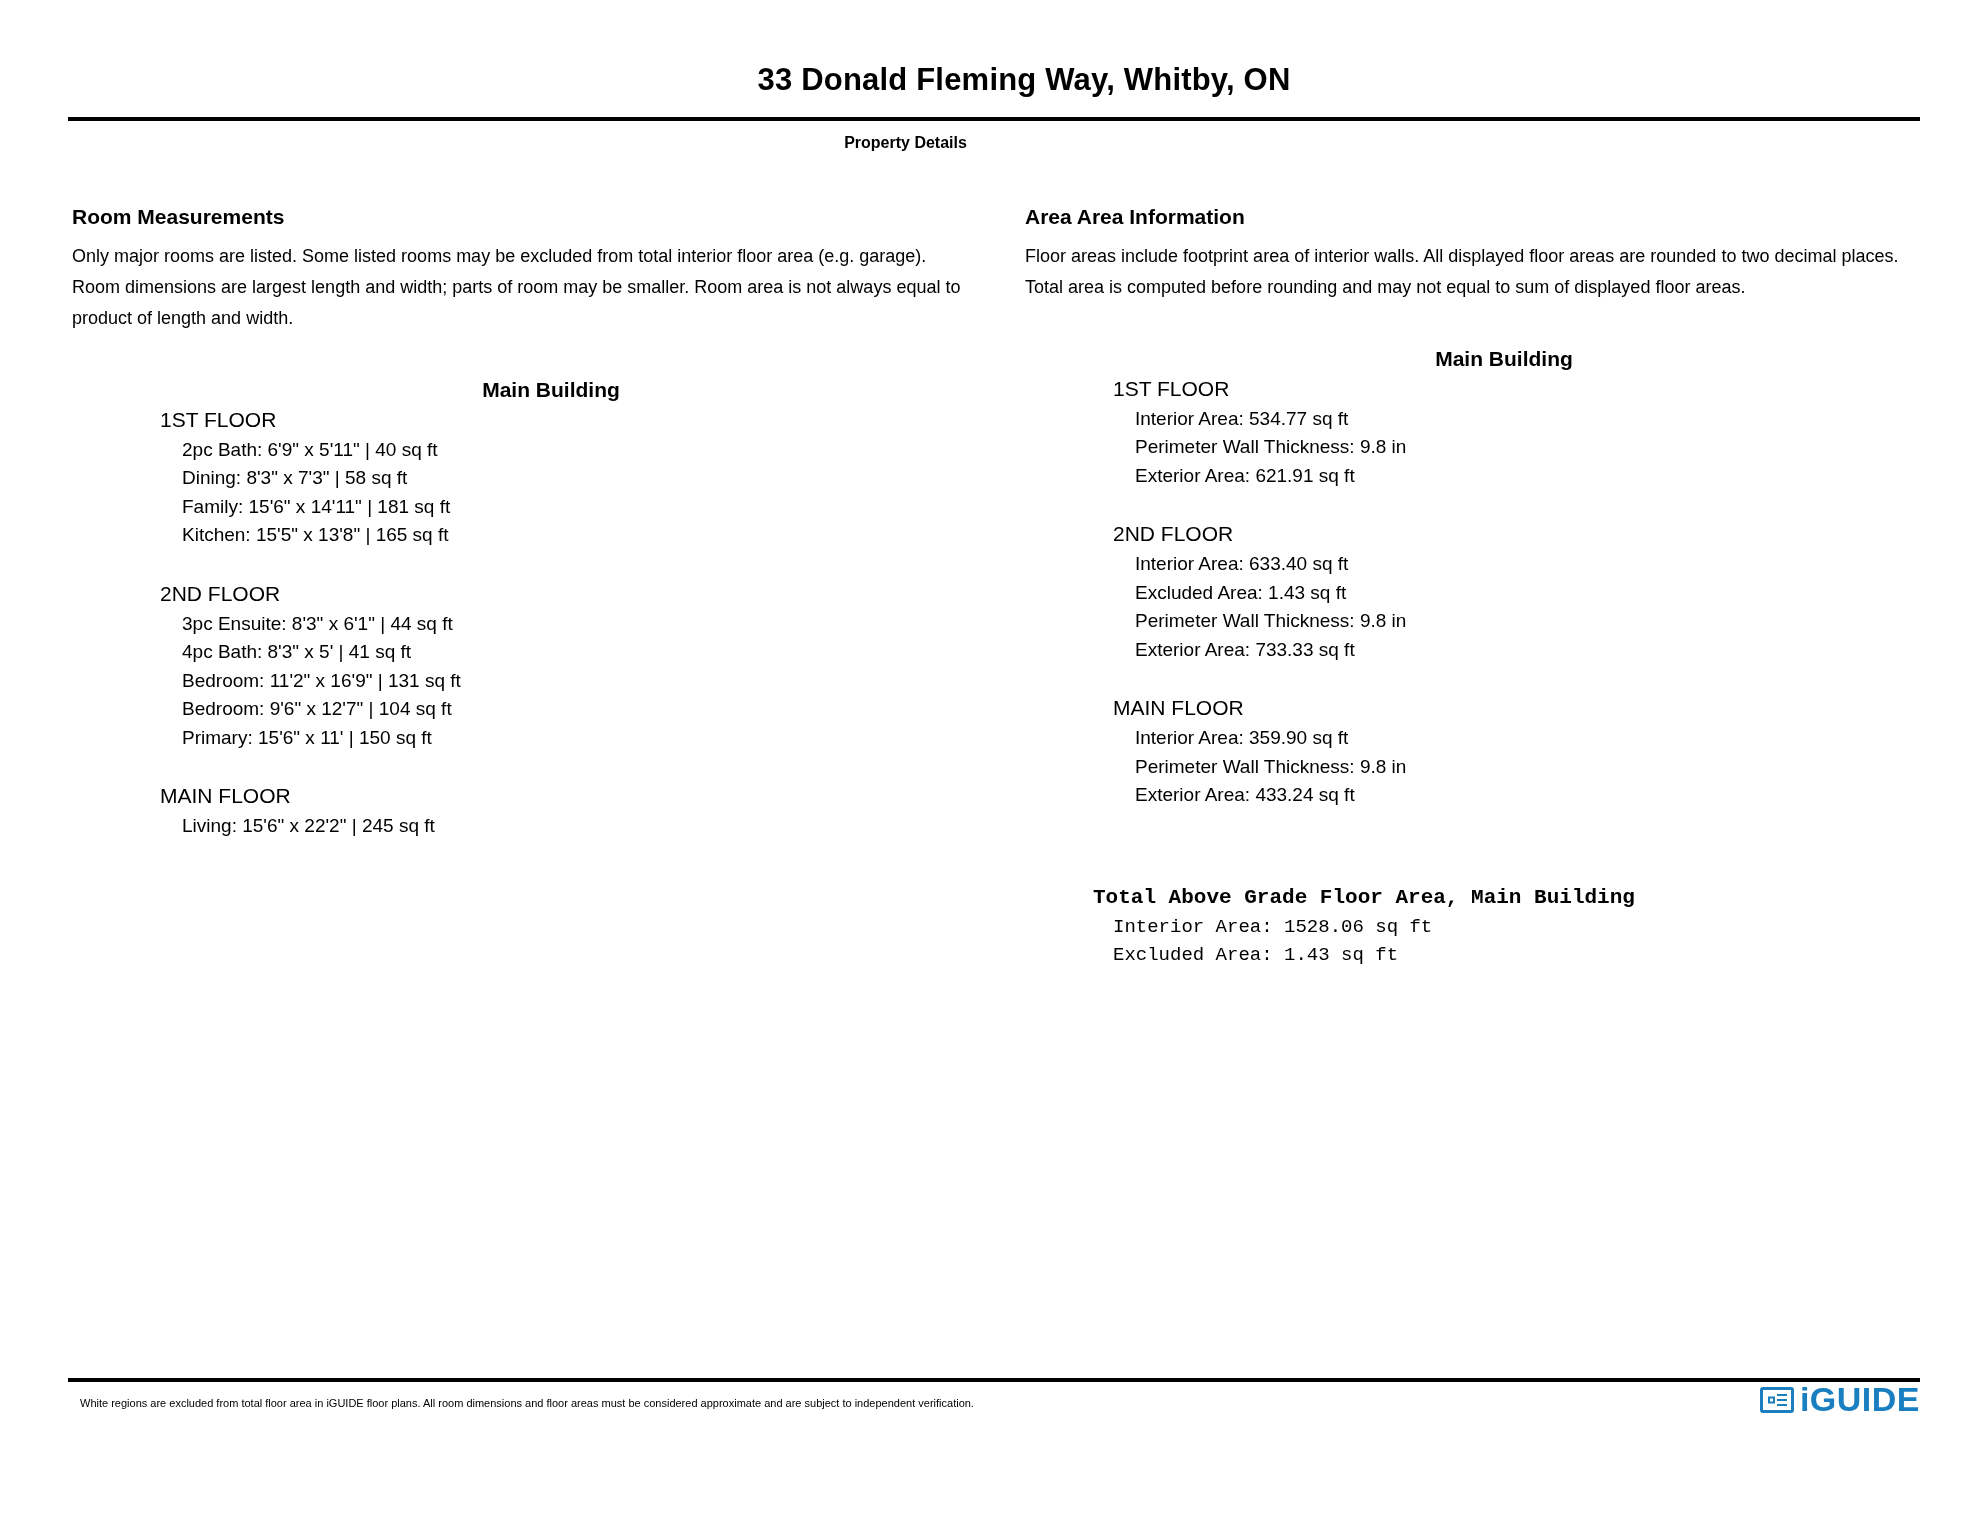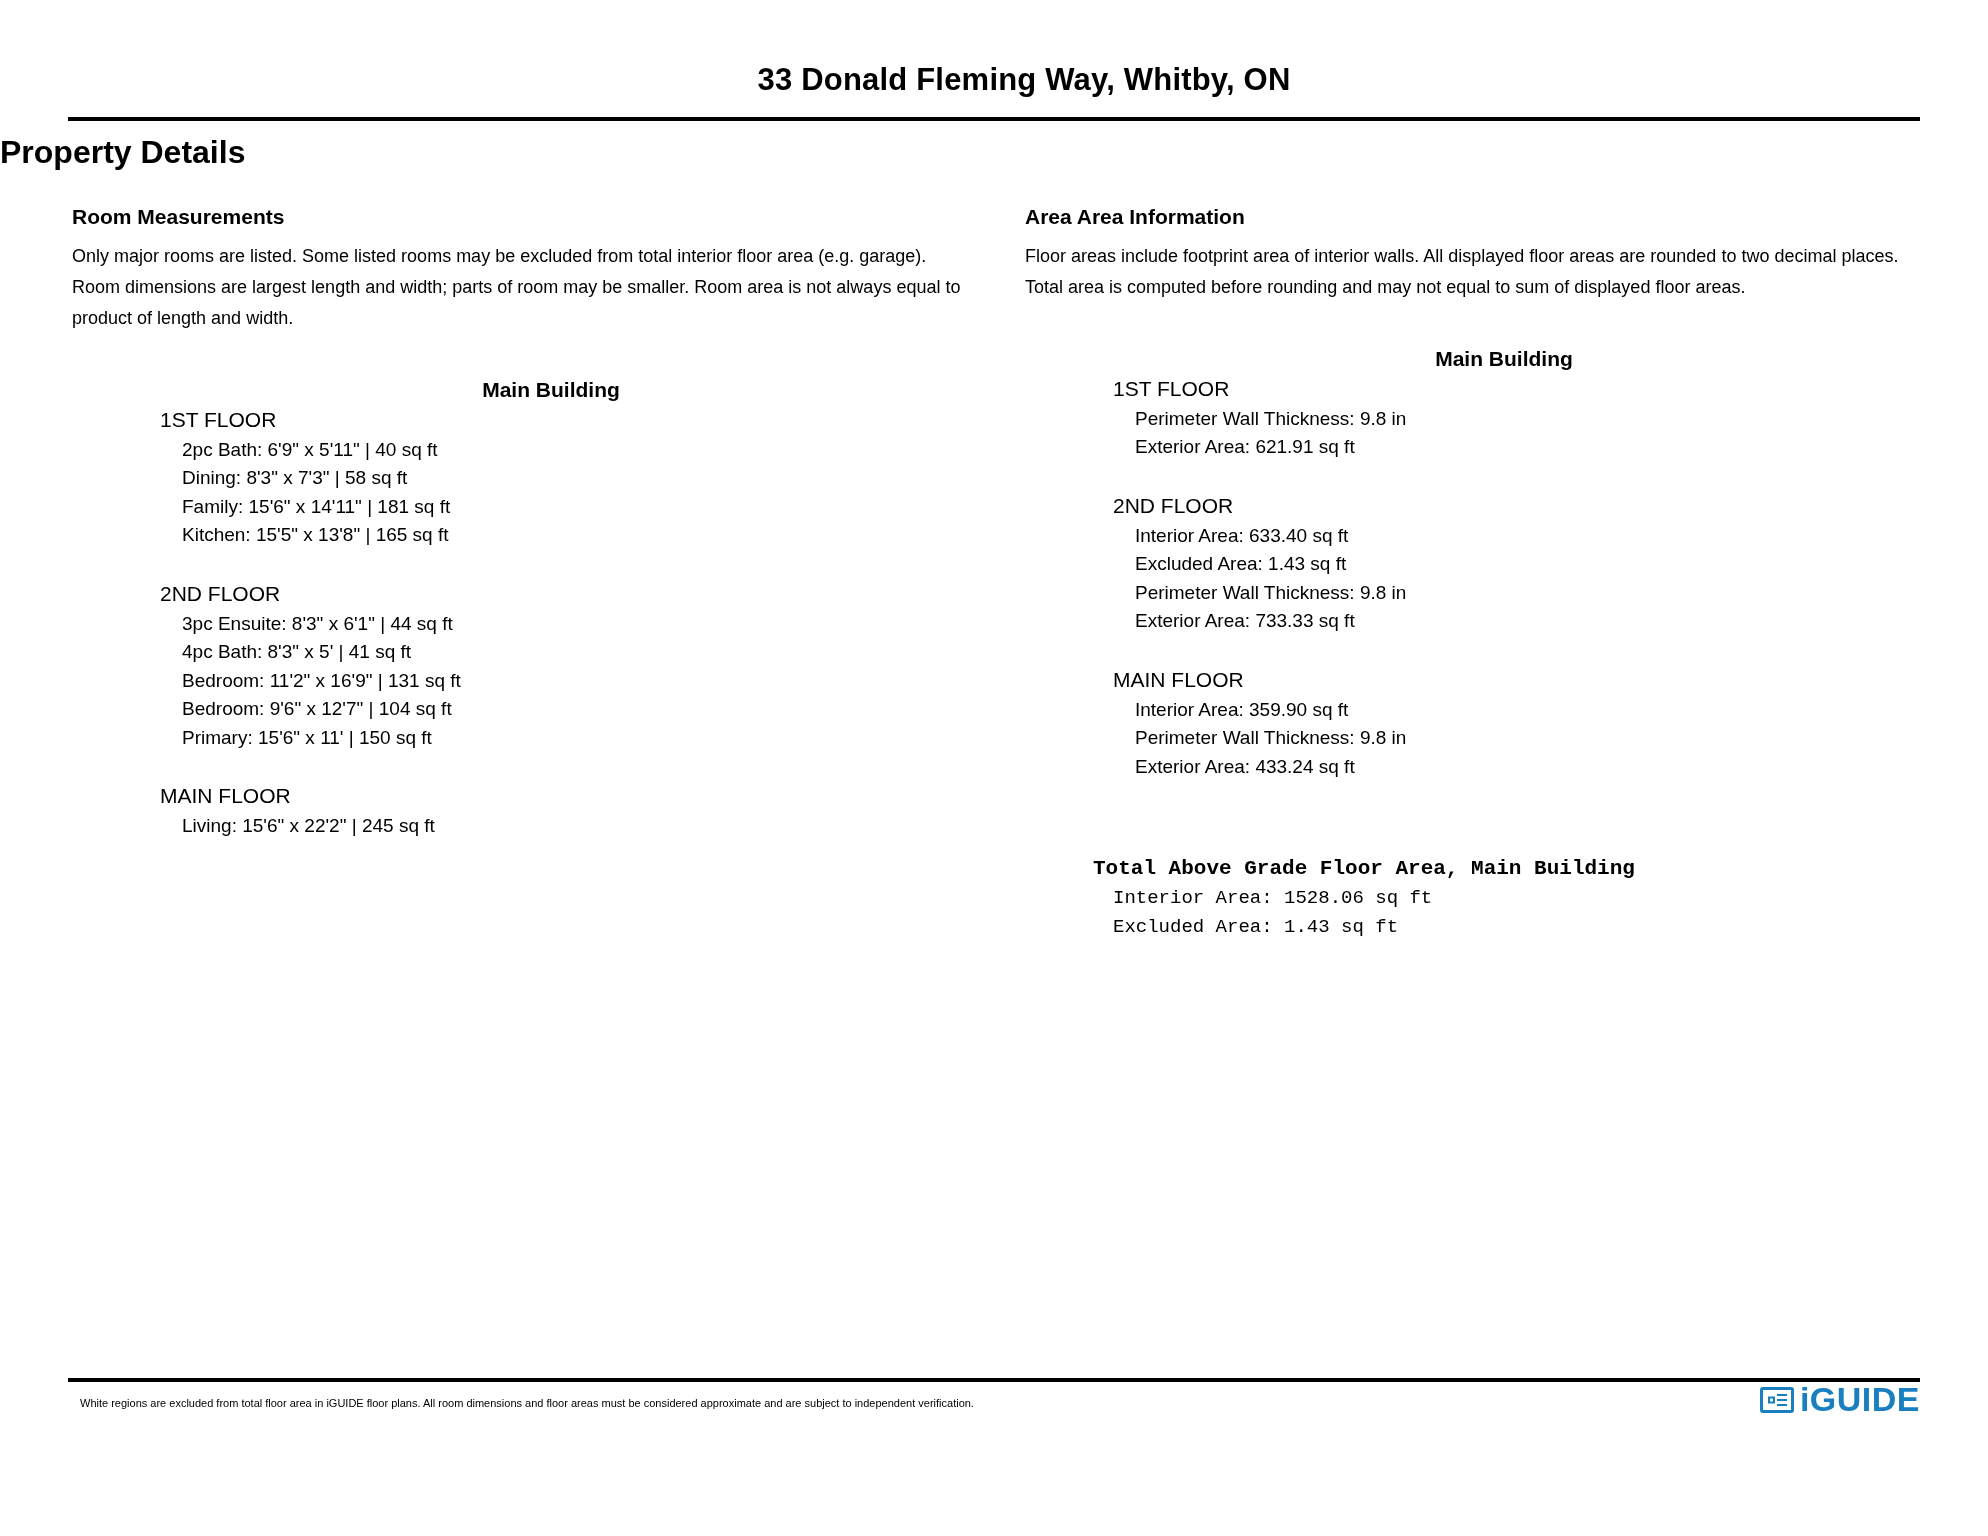--- a/index.html
+++ b/index.html
@@ -38,22 +38,22 @@
     top: 117px;
     width: 1852px;
     height: 4px;
     background: #000000;
   }
   .subtitle {
     position: absolute;
     left: 0;
     top: 134px;
     width: 1811px;
-    text-align: left;
-    font-size: 32px;
+    text-align: center;
+    font-size: 16px;
     font-weight: bold;
   }
   .col {
     position: absolute;
     top: 205px;
     width: 890px;
   }
   .col-left { left: 72px; }
   .col-right { left: 1025px; }
 
@@ -199,20 +199,21 @@
     </div>
   </div>
 
   <div class="col col-right">
     <div class="col-head">Area Area Information</div>
     <p class="col-desc">Floor areas include footprint area of interior walls. All displayed floor areas are rounded to two decimal places. Total area is computed before rounding and may not equal to sum of displayed floor areas.</p>
     <div class="group">
       <div class="building" style="margin-top:44px">Main Building</div>
 
       <div class="floor first">1ST FLOOR</div>
+      <div class="entry">Interior Area: 534.77 sq ft</div>
       <div class="entry">Perimeter Wall Thickness: 9.8 in</div>
       <div class="entry">Exterior Area: 621.91 sq ft</div>
 
       <div class="floor" style="margin-top:32px">2ND FLOOR</div>
       <div class="entry">Interior Area: 633.40 sq ft</div>
       <div class="entry">Excluded Area: 1.43 sq ft</div>
       <div class="entry">Perimeter Wall Thickness: 9.8 in</div>
       <div class="entry">Exterior Area: 733.33 sq ft</div>
 
       <div class="floor" style="margin-top:32px">MAIN FLOOR</div>

